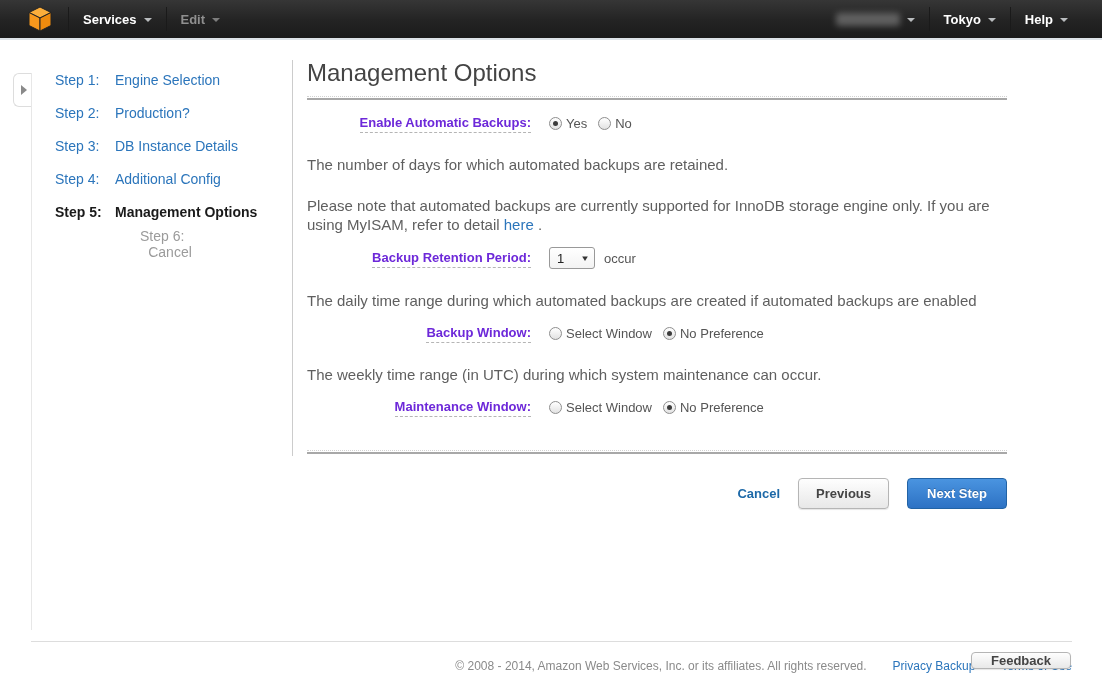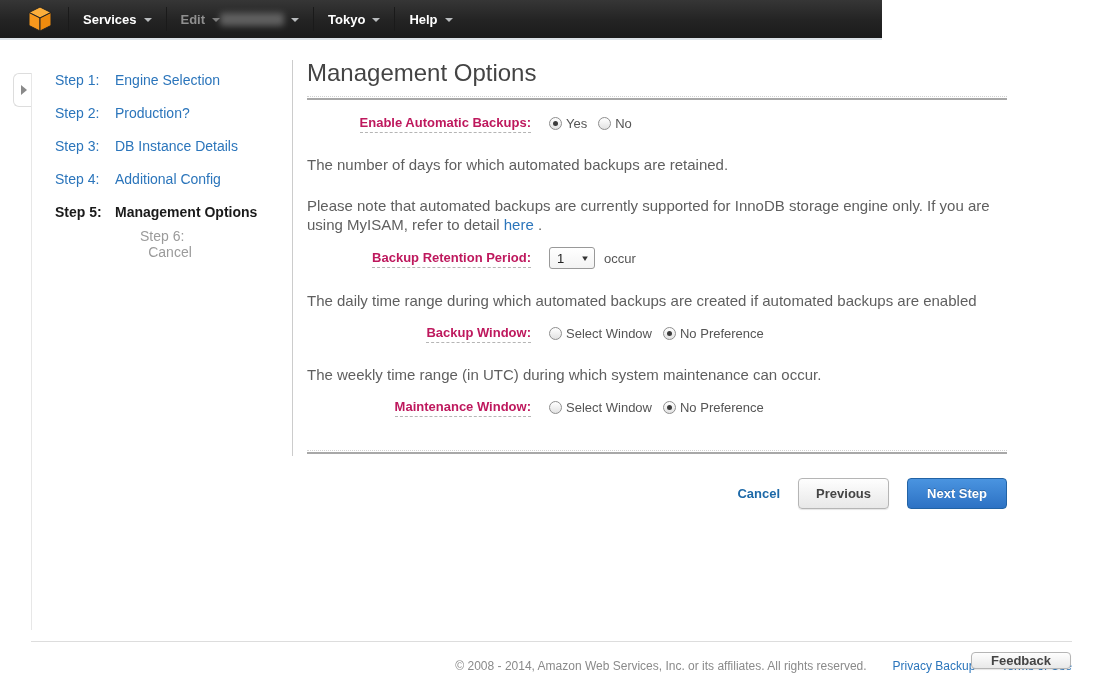--- a/index.html
+++ b/index.html
@@ -1,27 +1,27 @@
 <!DOCTYPE html>
 <html><head>
 <meta charset="utf-8">
 <style>
   * { margin:0; padding:0; box-sizing:border-box; }
   html,body { width:1102px; height:691px; overflow:hidden; background:#fff;
     font-family:"Liberation Sans","DejaVu Sans",sans-serif; }
   .page { position:relative; width:1102px; height:691px; background:#fff; }
 
   
-  .topnav { position:absolute; left:0; top:0; width:882px; height:40px;
+  .topnav { position:absolute; left:0; top:0; width:1102px; height:40px;
     background:linear-gradient(180deg,#363636 0%,#232323 55%,#1b1b1b 100%);
-    display:flex; align-items:center; 
+    display:flex; align-items:center; justify-content:space-between;
     border-bottom:2px solid #dde3e8; }
   .nav-left,.nav-right { display:flex; align-items:center; height:100%; }
   .nav-left { padding-left:28px; }
-  .nav-right { padding-right:26px; }
+  .nav-right { padding-right:34px; }
   .logo { display:inline-flex; width:26px; height:26px; align-items:center; cursor:pointer; }
   .nav-sep { width:1px; height:24px; background:#3f3f3f; margin:0 14px;
     box-shadow:1px 0 0 #1a1a1a inset; }
   .nav-item { display:inline-flex; align-items:center; gap:7px; cursor:pointer;
     font-size:13px; font-weight:bold; color:#fff; text-decoration:none; }
   .nav-item.dim span.lbl { color:#8f8f8f; }
   .caret { width:0; height:0; border-left:4px solid transparent; border-right:4px solid transparent;
     border-top:4px solid #b9bcbe; margin-top:2px; }
   .caret.gray { border-top-color:#7d7d7d; }
   .user-blur { display:inline-block; width:64px; height:13px; border-radius:3px;
@@ -44,21 +44,21 @@
   .step-upcoming .step-prefix, .step-upcoming .step-label { color:#9b9b9b; }
 
   .content-divider { position:absolute; left:292px; top:60px; width:1px; height:396px; background:#ccc; }
 
   
   .content { position:absolute; left:307px; top:40px; width:700px; }
   h1.page-title { margin-top:19px; font-size:24px; font-weight:400; color:#444; letter-spacing:0; }
   .hr { margin-top:9px; height:4px; border-top:1px dotted #d2d2d2; border-bottom:2px solid #a8a8a8; }
   .form-row { display:flex; align-items:center; margin-top:13px; }
   .f-label-col { width:224px; text-align:right; flex:none; }
-  .f-label { display:inline-block; font-size:13px; font-weight:bold; color:#be185d;
+  .f-label { display:inline-block; font-size:13px; font-weight:bold; color:#6d28d9;
     border-bottom:1px dashed #b5b5b5; padding-bottom:2px; }
   .f-control { margin-left:18px; display:flex; align-items:center; font-size:13px; color:#555; }
   .radio-opt { display:inline-flex; align-items:center; cursor:pointer; margin-right:11px; }
   .radio { display:inline-block; width:13px; height:13px; border:1px solid #8e8e8e; border-radius:50%;
     background:linear-gradient(#fff,#e2e2e2); position:relative; margin-right:4px; flex:none; }
   .radio.checked::after { content:""; position:absolute; left:3px; top:3px; width:5px; height:5px;
     border-radius:50%; background:#3c3c3c; }
   .desc { margin-top:22px; font-size:15px; color:#5f5f5f; line-height:19px; }
   .desc .link { color:#2b75bb; text-decoration:none; cursor:pointer; }
   .select { display:inline-flex; align-items:center; justify-content:space-between; width:46px; height:22px;

